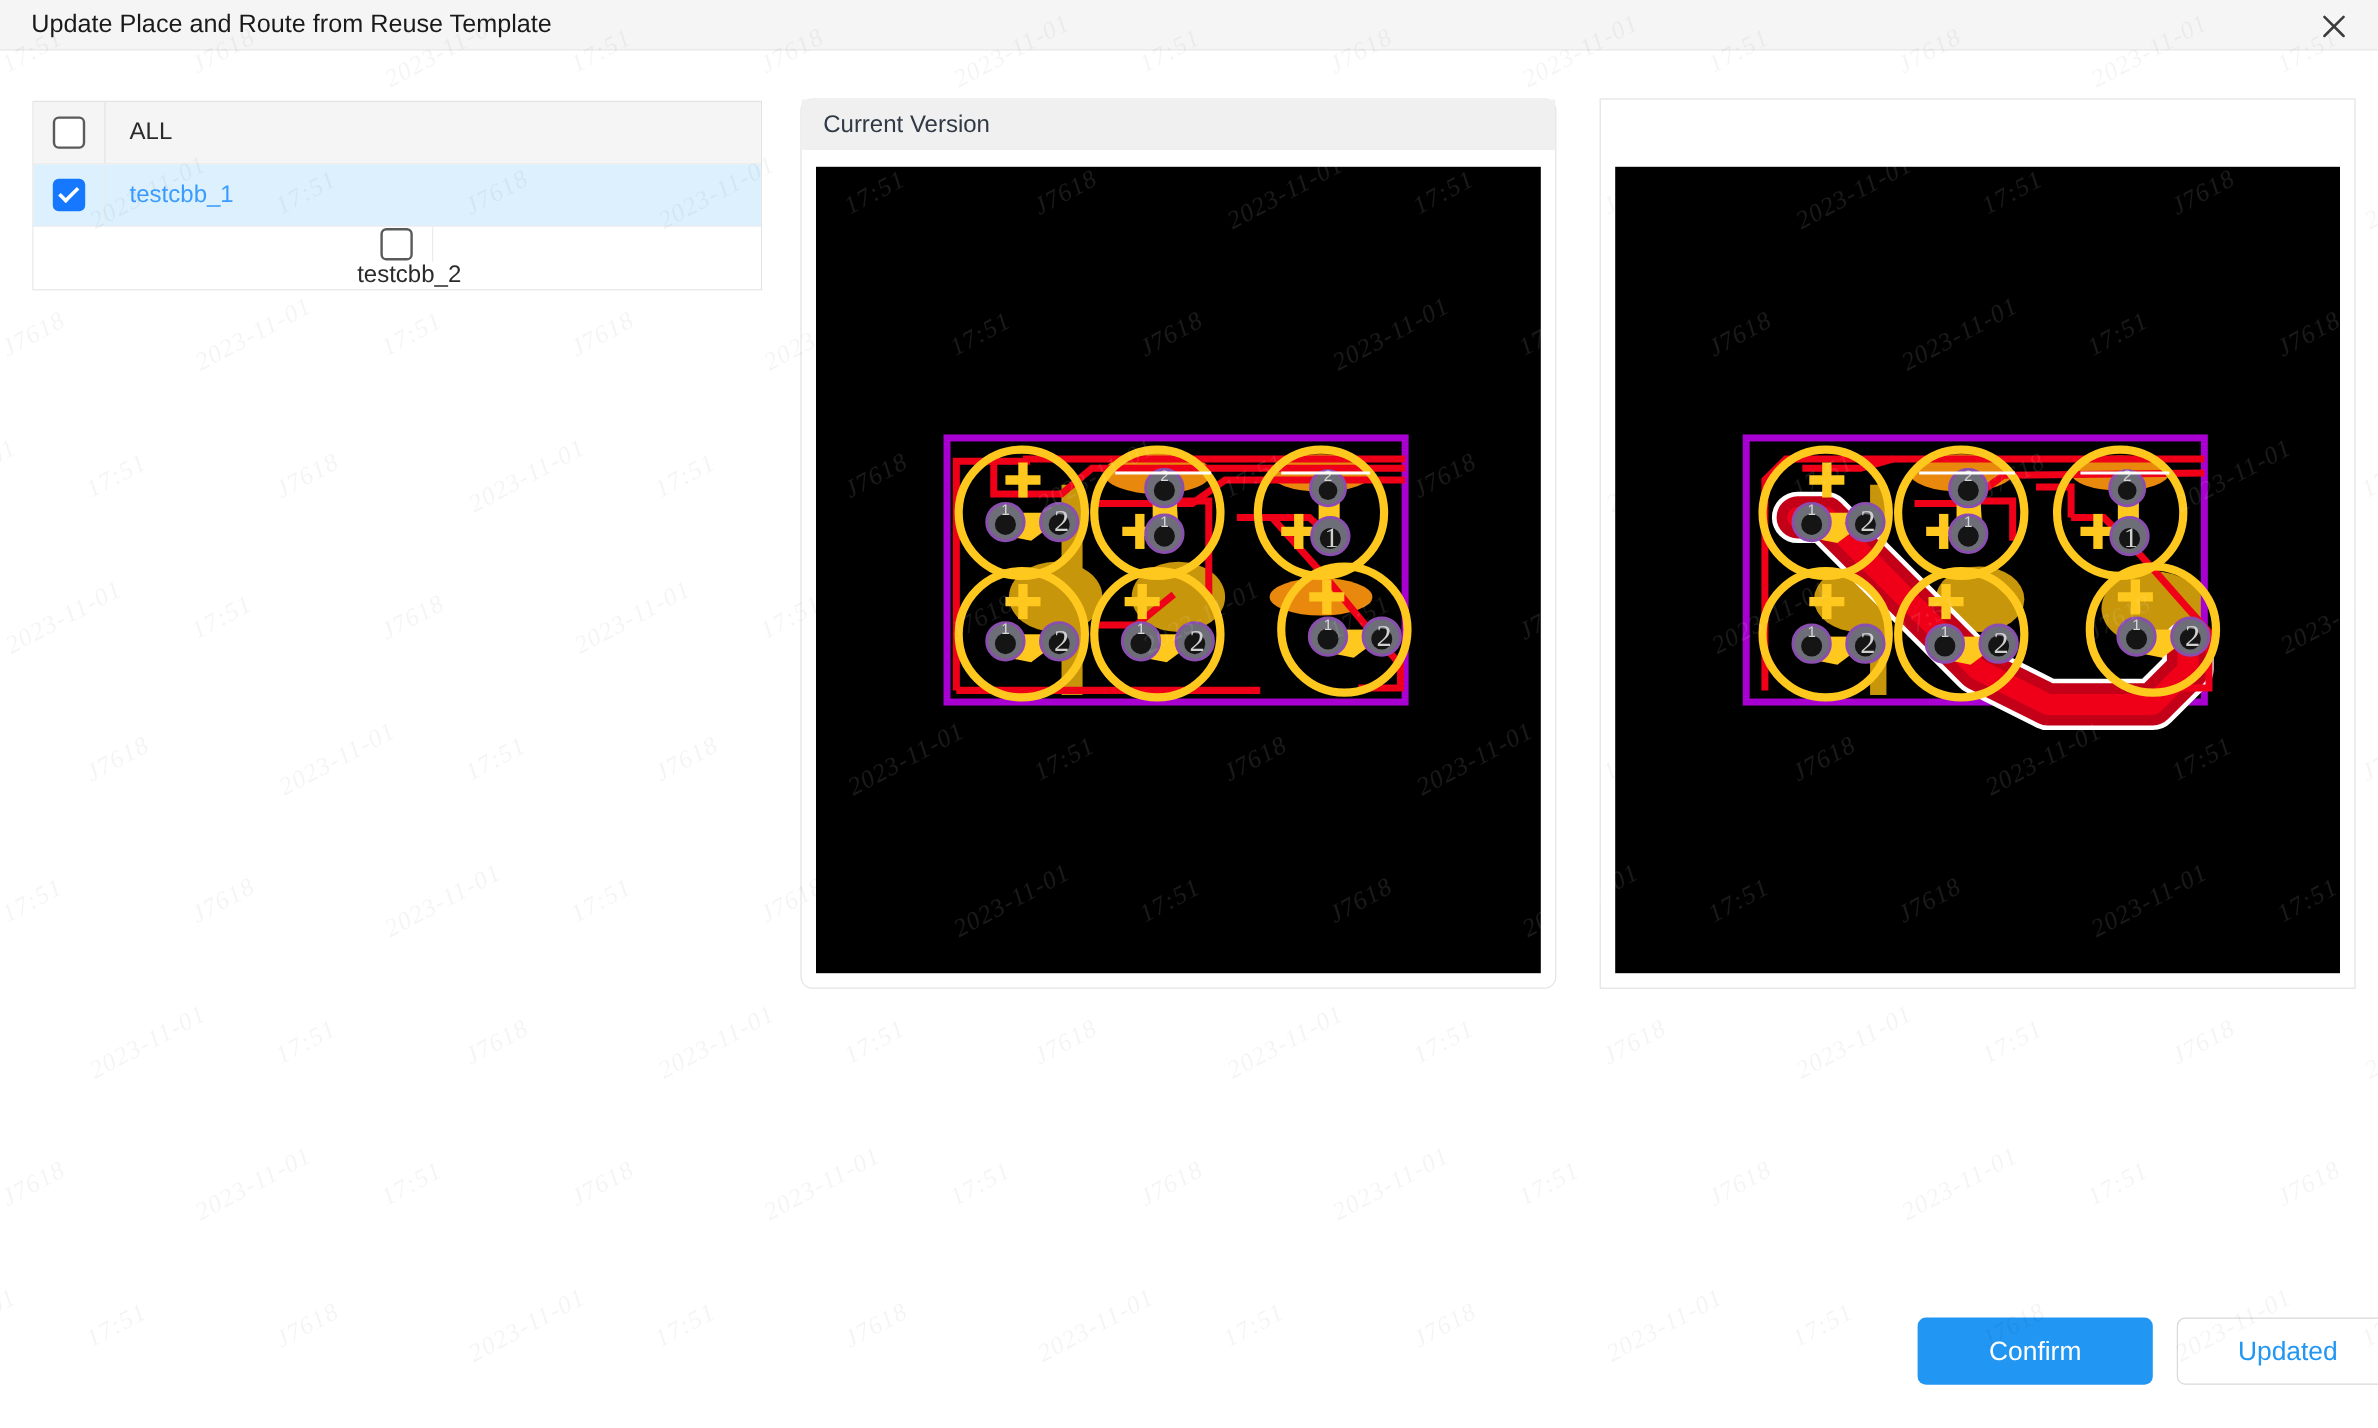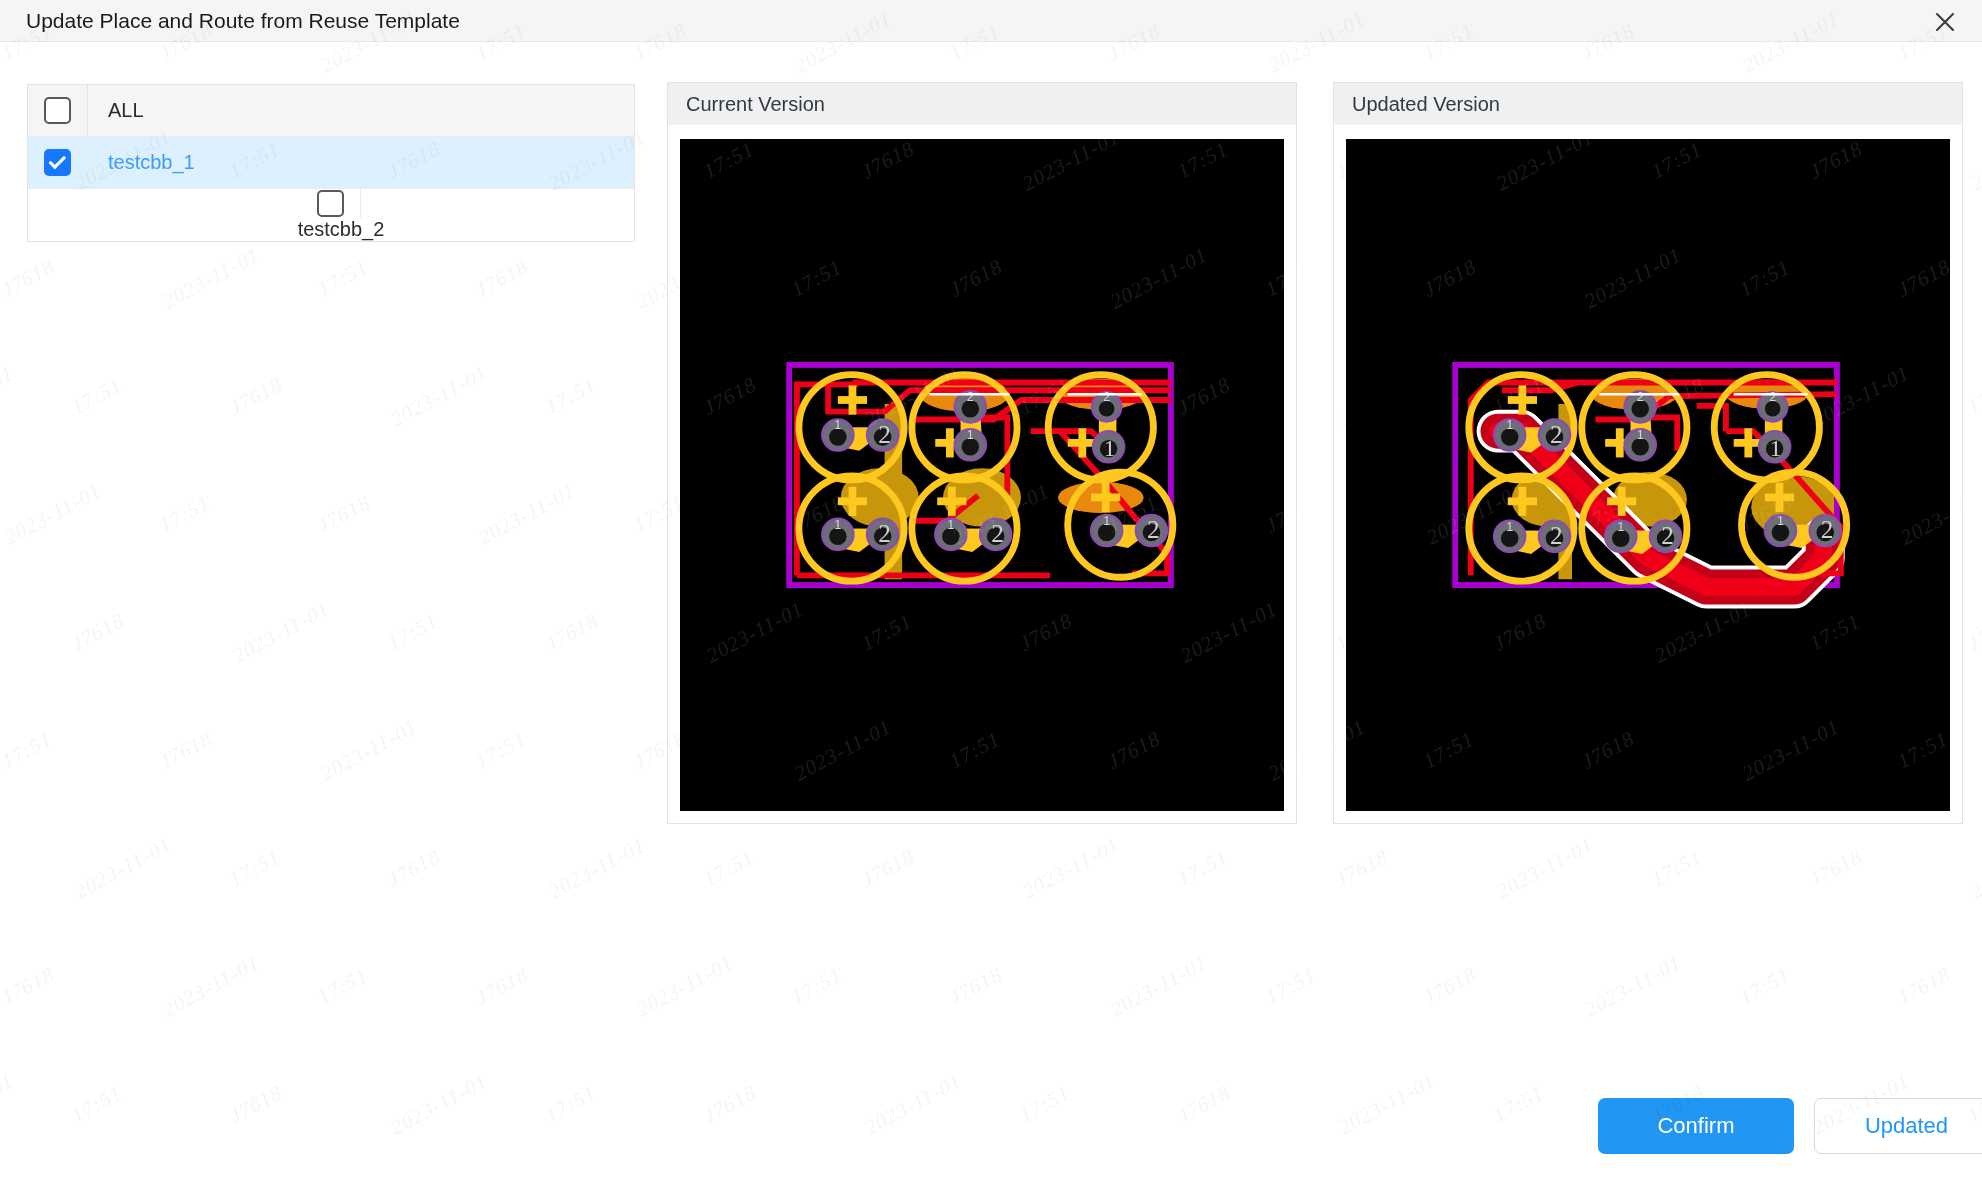--- a/index.html
+++ b/index.html
@@ -107,21 +107,21 @@
   .row-label.link { color: #3b9cff; }
 
   
   .preview {
     position: absolute; top: 82px;
     width: 630px; height: 742px;
     border: 1px solid #e3e3e3;
     background: #fff;
     z-index: 10;
   }
-  #preview-current { left: 667px; }
+  #preview-current { left: 667px; border-radius: 10px; }
   #preview-updated { left: 1333px; }
   .preview-header {
     height: 42px;
     background: #f0f0f0;
     display: flex; align-items: center;
     padding-left: 18px;
     font-size: 20px;
     color: #2f3a46;
   }
   .canvas-wrap {
@@ -328,21 +328,20 @@
             <circle cx="424" cy="404" r="9" fill="#151515"></circle>
             <text x="426" y="410" font-family="'Liberation Serif',serif" font-size="26" fill="#d0d0d0" text-anchor="middle">2</text>
           </g>
 
         </g>
       </svg>
     </div>
   </div>
 
   <div class="preview" id="preview-updated">
-    <div class="preview-header">Updated Version</div>
     <div class="canvas-wrap">
       <svg viewBox="0 0 500 690" preserveAspectRatio="xMidYMid meet">
         <rect x="0" y="0" width="500" height="690" fill="#000000"></rect>
 
         <g>
           <path d="M158 272 L172 272 L172 350 L158 350 Z" fill="#c8960a"></path>
           <path d="M158 378 L172 378 L172 452 L158 452 Z" fill="#c8960a"></path>
           <ellipse cx="236" cy="262" rx="44" ry="16" fill="#e8880c"></ellipse>
           <ellipse cx="372" cy="262" rx="42" ry="15" fill="#e8880c"></ellipse>
           <ellipse cx="400" cy="378" rx="44" ry="32" fill="#c8960a"></ellipse>

